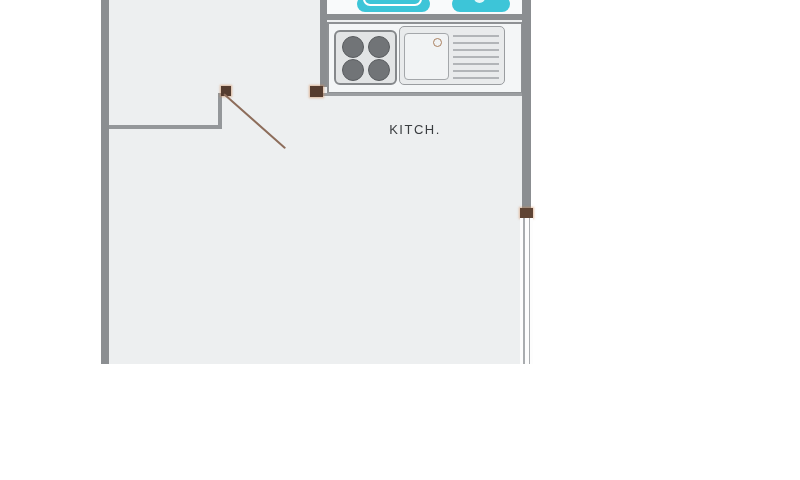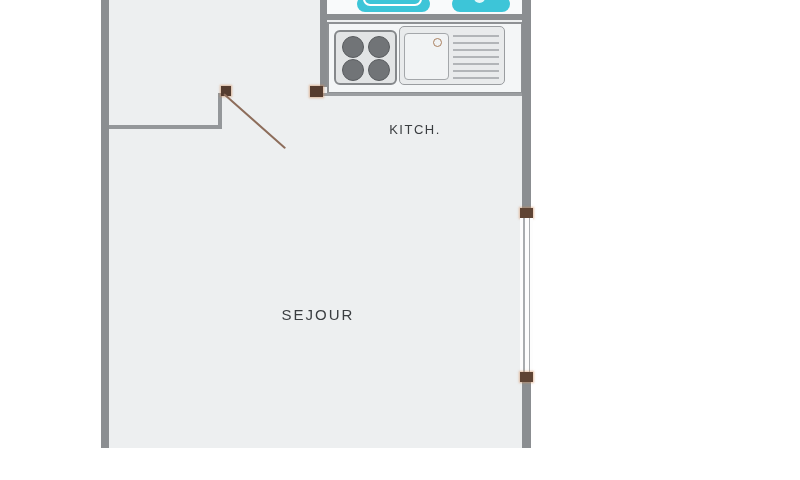--- a/index.html
+++ b/index.html
@@ -1,17 +1,17 @@
 <!DOCTYPE html>
 <html><head>
 <meta charset="utf-8">
 <style>
   html,body{margin:0;padding:0;background:#ffffff;}
   .plan{
-    position:relative;width:800px;height:448px;background:#ffffff;
+    position:relative;width:800px;height:364px;background:#ffffff;
     overflow:hidden;font-family:"Liberation Sans",sans-serif;
   }
   .abs{position:absolute;}
   
   .floor{left:108px;top:0;width:414px;height:480px;background:#edeff0;}
   .bath-floor{left:327px;top:0;width:195px;height:14px;background:#f9fafb;}
   
   .wall{background:#8b8e91;}
   .wall-left{left:101px;top:0;width:8px;height:480px;}
   .wall-right-top{left:522px;top:0;width:9px;height:208px;}
@@ -119,15 +119,14 @@
 
   <div class="abs hinge hinge-door"></div>
   <div class="abs hinge hinge-kitchen"></div>
   <div class="abs leaf leaf-sejour"></div>
   <div class="abs leaf leaf-entry-left"></div>
   <div class="abs leaf leaf-entry-right"></div>
   <div class="abs entry-dot entry-dot-left"></div>
   <div class="abs entry-dot entry-dot-right"></div>
 
   <div class="abs room-label label-kitchen">KITCH.</div>
-  <div class="abs room-label label-sejour">SEJOUR</div>
 
 </div>
 
 </body></html>

